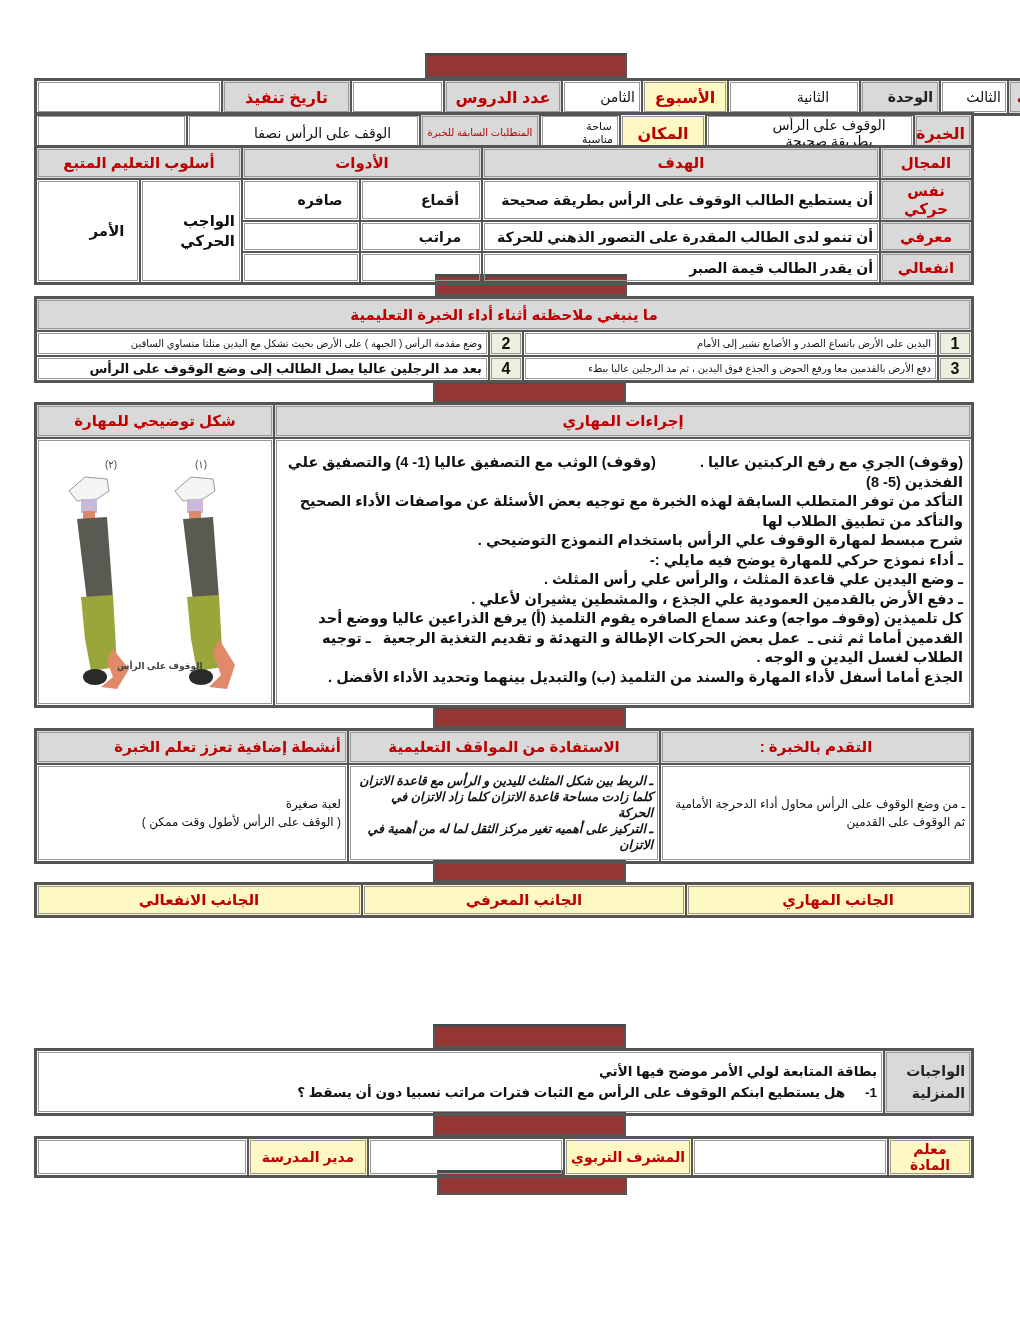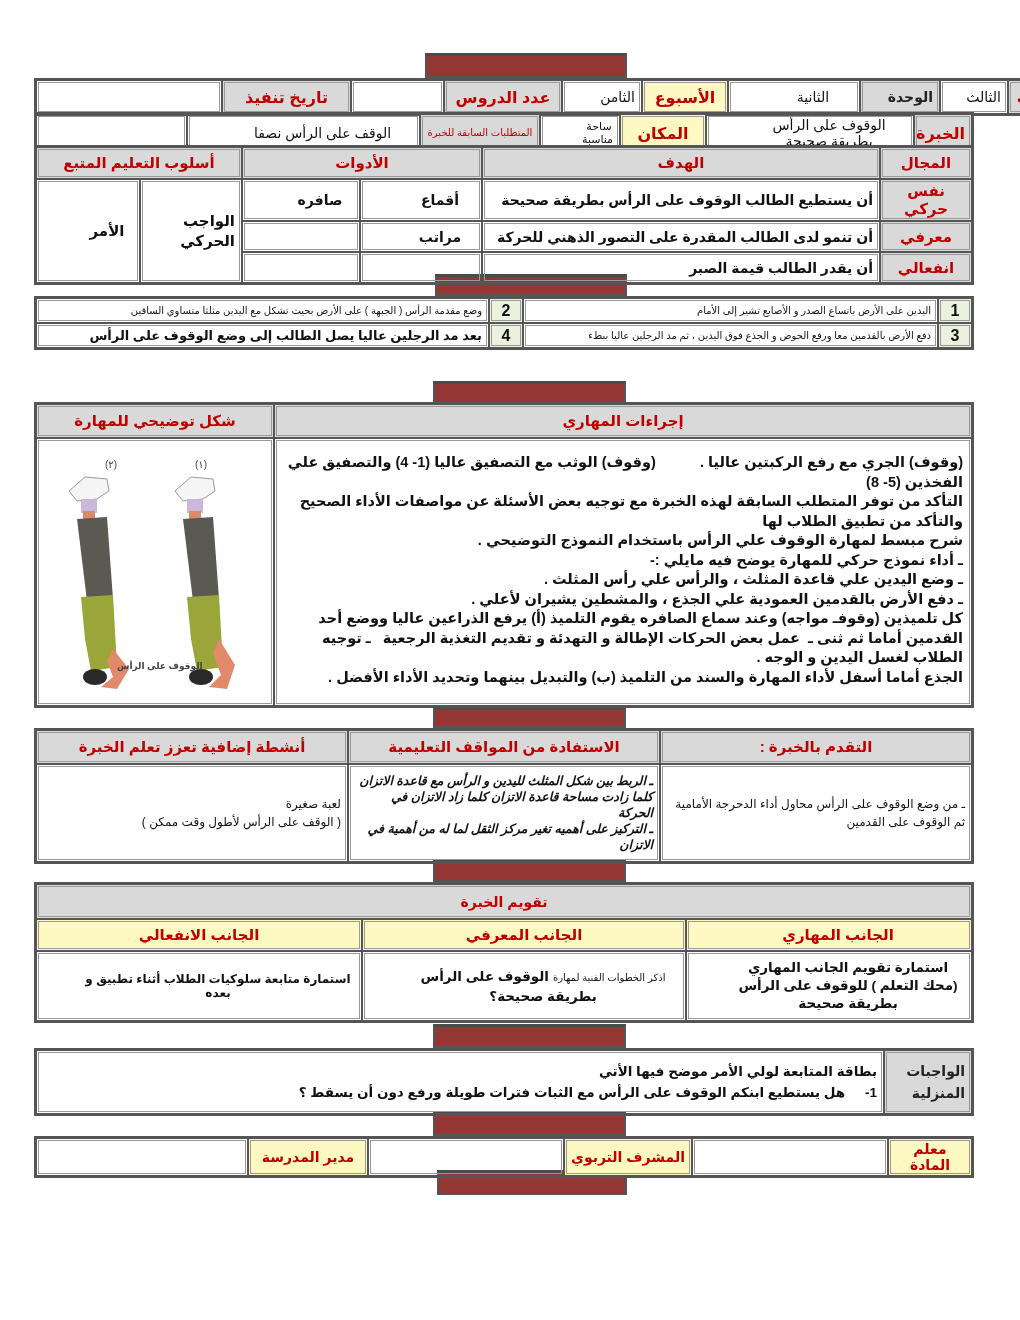--- a/index.html
+++ b/index.html
@@ -126,20 +126,23 @@
   </table>
 
 <table style="left:34px;top:296px;width:936px;">
   <colgroup>
     <col style="width:34px">
       <col style="width:415px">
       <col style="width:34px">
       <col style="width:453px">
   </colgroup>
   <tbody>
+      <tr style="height:33px">
+    <td class="g lbl" colspan="4" style="font-size:15px;">ما ينبغي ملاحظته أثناء أداء الخبرة التعليمية</td>
+  </tr>
   <tr style="height:25px">
     <td class="num">1</td>
     <td class="r xs">اليدين على الأرض باتساع الصدر و الأصابع تشير إلى الأمام</td>
     <td class="num">2</td>
     <td class="r xs">وضع مقدمة الرأس ( الجبهة ) على الأرض بحيث تشكل مع اليدين مثلثا متساوي الساقين</td>
   </tr>
   <tr style="height:25px">
     <td class="num">3</td>
     <td class="r xs">دفع الأرض بالقدمين معا ورفع الحوض و الجذع فوق اليدين ، ثم مد الرجلين عاليا ببطء</td>
     <td class="num">4</td>
@@ -203,73 +206,62 @@
 <table style="left:34px;top:728px;width:936px;">
   <colgroup>
     <col style="width:312px">
       <col style="width:312px">
       <col style="width:312px">
   </colgroup>
   <tbody>
       <tr style="height:34px">
     <td class="g lbl" style="font-size:15px;">التقدم بالخبرة :</td>
     <td class="g lbl" style="font-size:15px;">الاستفادة من المواقف التعليمية</td>
-    <td class="g lbl" style="font-size:15px;">أنشطة إضافية تعزز تعلم الخبرة</td>
+    <td class="g lbl" style="font-size:15px;text-align:right;">أنشطة إضافية تعزز تعلم الخبرة</td>
   </tr>
   <tr style="height:98px">
     <td class="r" style="font-size:12px;line-height:18px;">ـ من وضع الوقوف على الرأس محاول أداء الدحرجة الأمامية ثم الوقوف على القدمين</td>
     <td class="r b" style="font-size:12.5px;line-height:16px;white-space:pre-line;font-style:italic;">ـ الربط بين شكل المثلث لليدين و الرأس مع قاعدة الاتزان  كلما زادت مساحة قاعدة الاتزان كلما زاد الاتزان في الحركة
 ـ التركيز على أهميه تغير مركز الثقل لما له من أهمية في الاتزان</td>
     <td class="r" style="font-size:12px;line-height:18px;">
       <div>لعبة صغيرة</div>
       <div>( الوقف على الرأس لأطول وقت ممكن )</div>
     </td>
   </tr>
 </tbody>
   </table>
 
 <table style="left:34px;top:882px;width:936px;">
   <colgroup>
     <col style="width:286px">
       <col style="width:324px">
       <col style="width:326px">
   </colgroup>
   <tbody>
-      <tr style="height:35px">
-    <td class="g lbl" colspan="3" style="font-size:14px;">تقويم الخبرة</td>
-  </tr>
   <tr style="height:32px">
     <td class="gr lbl" style="font-size:15px;padding-left:24px;">الجانب المهاري</td>
     <td class="gr lbl" style="font-size:15px;">الجانب المعرفي</td>
     <td class="gr lbl" style="font-size:15px;">الجانب الانفعالي</td>
-  </tr>
-  <tr style="height:70px">
-    <td class="c b" style="font-size:13.5px;line-height:18px;">استمارة تقويم الجانب المهاري (محك التعلم ) للوقوف على الرأس بطريقة صحيحة</td>
-    <td class="c" style="line-height:18px;">
-      <span class="xs">اذكر الخطوات الفنية لمهارة</span>
-      <span class="b" style="font-size:13.5px;">الوقوف على الرأس بطريقة صحيحة؟</span>
-    </td>
-    <td class="c b" style="font-size:12px;">استمارة متابعة سلوكيات الطلاب أثناء تطبيق و بعده</td>
   </tr>
 </tbody>
   </table>
 
 <table style="left:34px;top:1048px;width:936px;">
   <colgroup>
     <col style="width:88px">
       <col style="width:848px">
   </colgroup>
   <tbody>
       <tr style="height:64px">
     <td class="g c b" style="font-size:14px;line-height:22px;color:#222;">الواجبات المنزلية</td>
     <td class="r b" style="font-size:13.5px;line-height:21px;">
       <div>بطاقة المتابعة لولي الأمر موضح فيها الأتي</div>
       <div>
         <span style="margin-left:16px;">1-</span>
-        <span>هل يستطيع ابنكم الوقوف على الرأس مع الثبات فترات طويلة ورفع دون أن يسقط ؟</span>
+        <span>هل يستطيع ابنكم الوقوف على الرأس مع الثبات فترات مراتب نسبيا دون أن يسقط ؟</span>
       </div>
     </td>
   </tr>
 </tbody>
   </table>
 
 <table style="left:34px;top:1136px;width:936px;">
   <colgroup>
     <col style="width:84px">
       <col style="width:196px">

